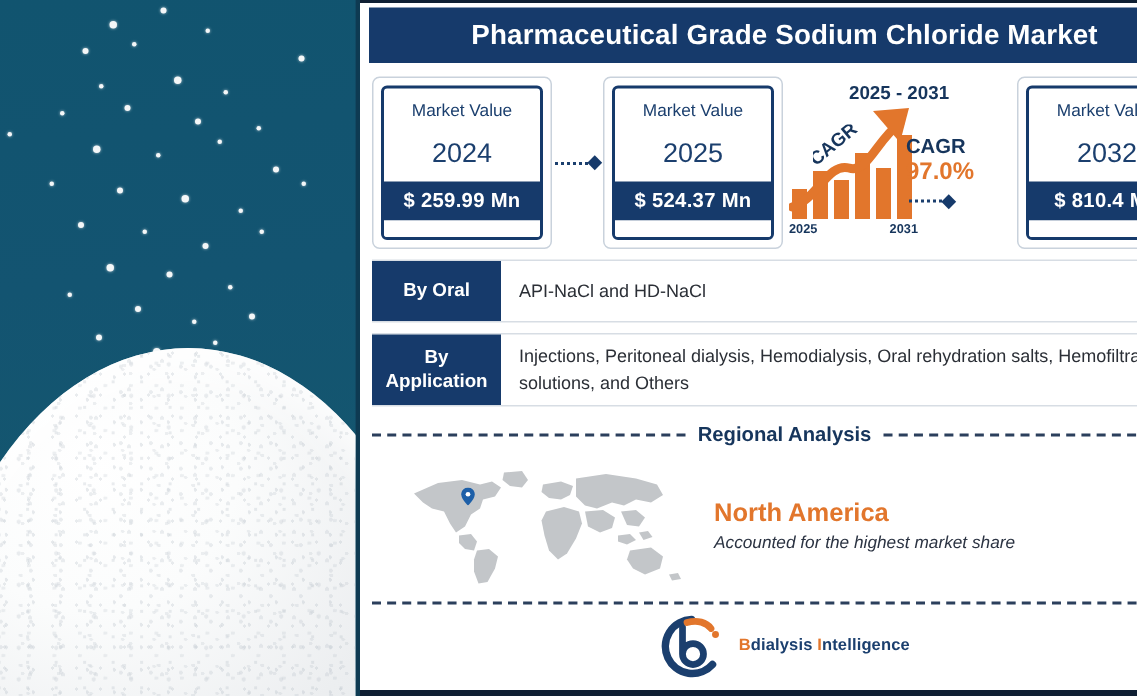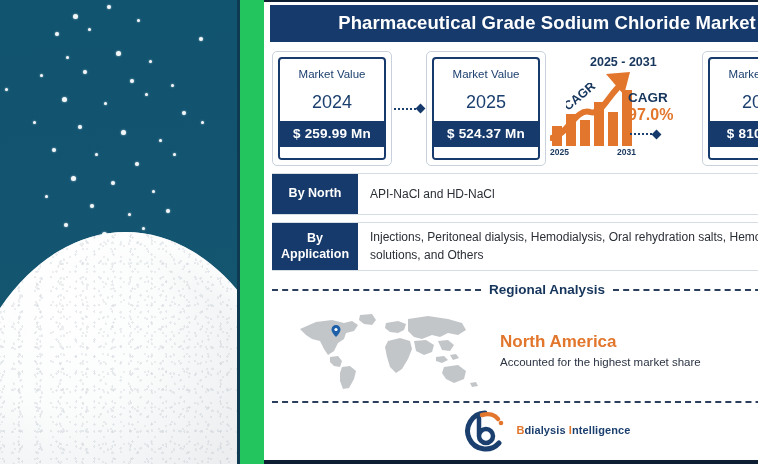--- a/index.html
+++ b/index.html
@@ -8,21 +8,20 @@
     font-family: "Liberation Sans", sans-serif;
     background: #ffffff;
     overflow: hidden;
   }
 
   .canvas {
     position: relative;
     width: 758px; height: 464px;
     background: #22c55e;
     display: flex;
-    gap: 24px;
   }
 
   
   .photo-panel {
     position: relative;
     width: 240px; height: 464px;
     flex: 0 0 240px;
     overflow: hidden;
     background: #14536e;
     border-right: 3px solid #0e3a52;
@@ -258,21 +257,21 @@
   .pin {
     position: absolute;
     left: 44px; top: 16px;
     width: 12px; height: 12px;
   }
   .region-text { flex: 1 1 auto; }
   .region-name {
     font-size: 17px; font-weight: bold; color: #e2762c; line-height: 1.2; margin-bottom: 3px;
   }
   .region-desc {
-    font-size: 11.5px; color: #2b3342; line-height: 1.35; max-width: 205px;
+    font-size: 11.5px; color: #2b3342; line-height: 1.35; max-width: 205px; font-style: italic;
   }
 
   
   .footer-sep {
     height: 0; border-top: 2px dashed #2b3f5c; margin: 0 2px;
     flex: 0 0 auto;
   }
   .footer {
     display: flex;
     align-items: center;
@@ -422,21 +421,21 @@
           </div>
           <div class="mv-band">$ 810.4 Mn</div>
           <div class="mv-foot"></div>
         </div>
       </div>
 
     </div>
 
     <div class="spec-wrap">
       <div class="spec-row">
-        <div class="spec-label">By North</div>
+        <div class="spec-label">By Oral</div>
         <div class="spec-value">API-NaCl and HD-NaCl</div>
       </div>
       <div class="spec-row">
         <div class="spec-label">By Application</div>
         <div class="spec-value">Injections, Peritoneal dialysis, Hemodialysis, Oral rehydration salts, Hemofiltration solutions, and Others</div>
       </div>
     </div>
 
     <div class="region-sep">
       <div class="rule"></div>

